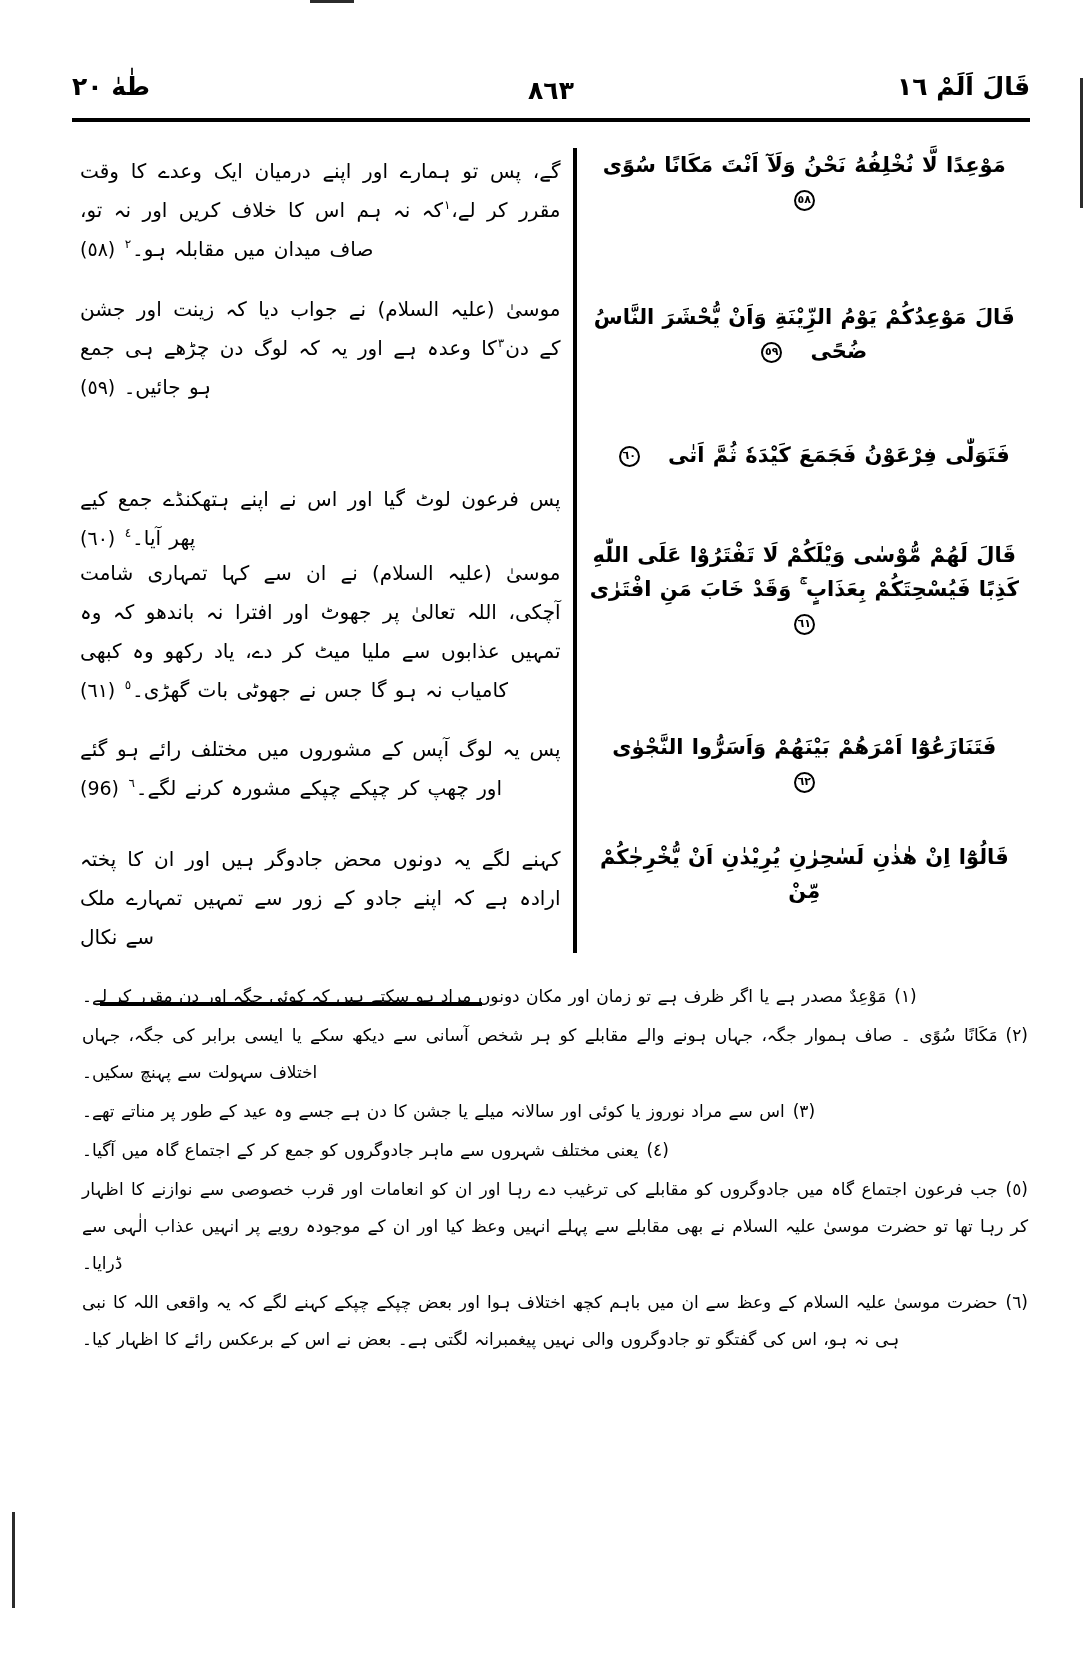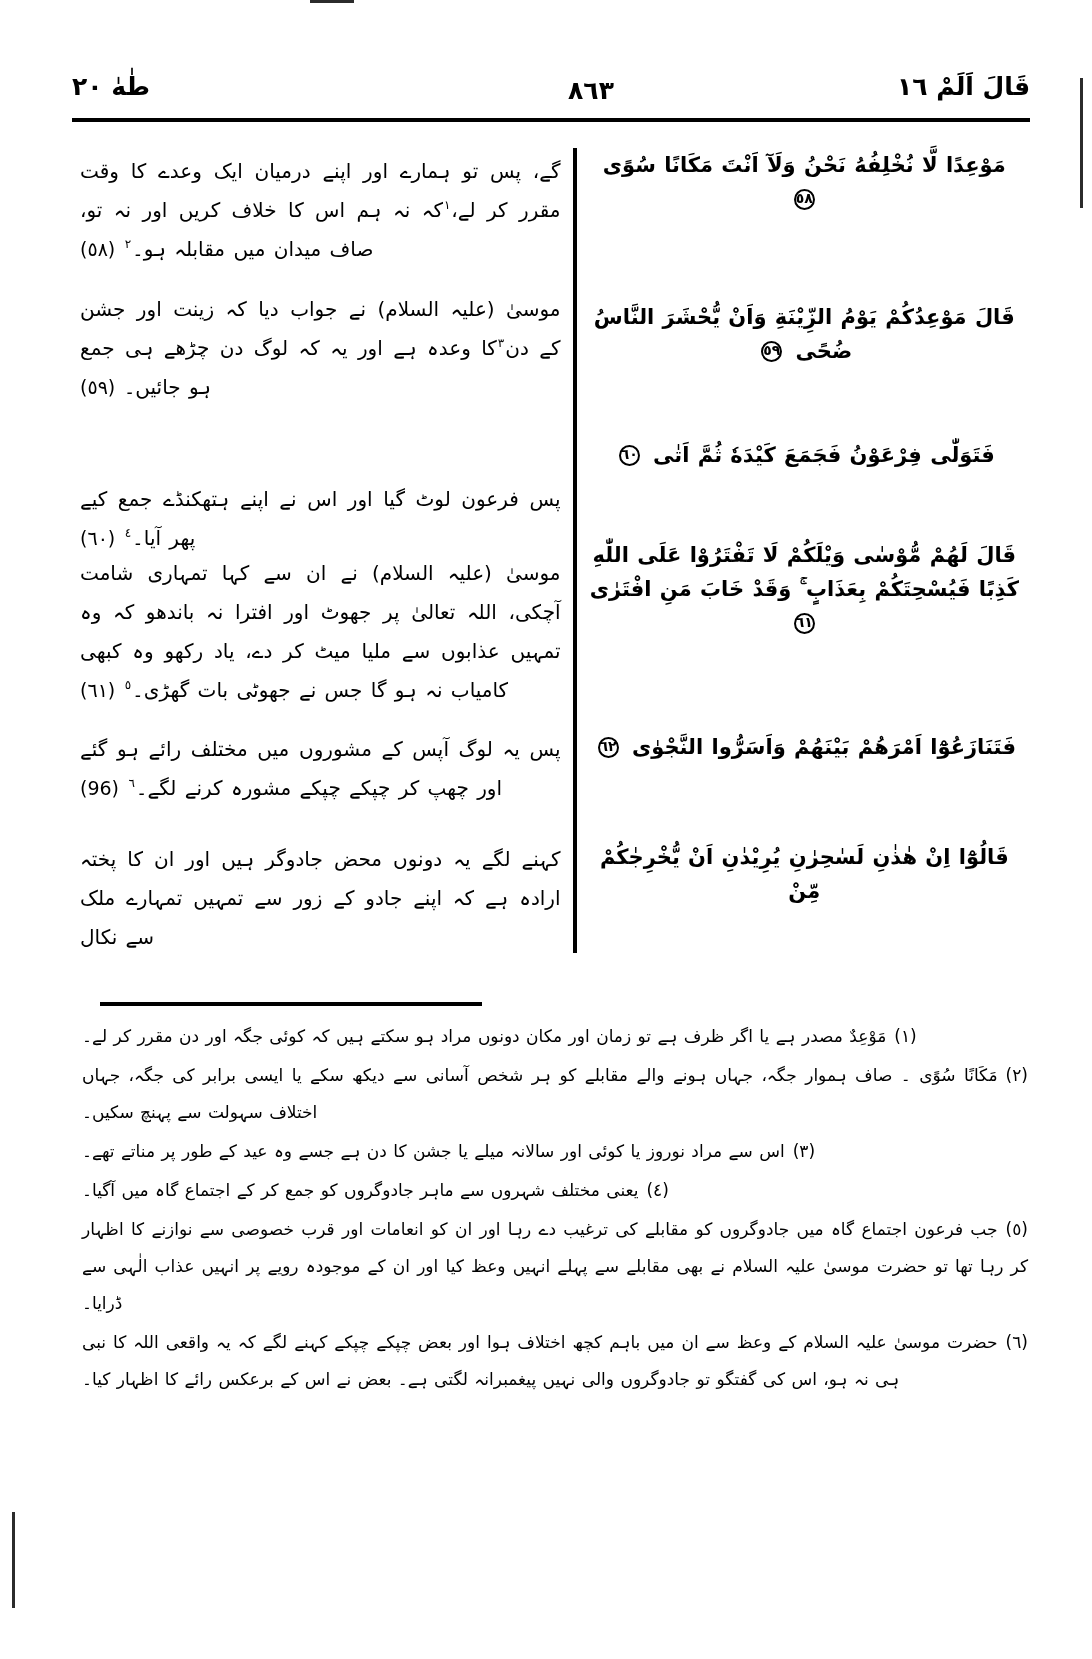--- a/index.html
+++ b/index.html
@@ -44,21 +44,20 @@
     letter-spacing: -1px;
     white-space: nowrap;
   }
   .hdr-page {
     position: absolute;
     left: 50%; top: 4px;
     transform: translateX(-50%);
     font-size: 25px;
     font-weight: 700;
     white-space: nowrap;
-    margin-left: 40px;
   }
   .hdr-surah {
     position: absolute;
     left: 0; top: 0;
     font-size: 25px;
     font-weight: 700;
     letter-spacing: -1px;
     white-space: nowrap;
   }
   .hdr-rule {
@@ -113,24 +112,24 @@
     line-height: 1.62;
     word-spacing: 1px;
   }
   .ayah .ayah-num {
     display: inline-block;
     border: 2px solid #000;
     border-radius: 50%;
     width: 17px;
     height: 17px;
     line-height: 15px;
-    font-size: 14px;
+    font-size: 11px;
     font-weight: 700;
     text-align: center;
-    margin: 0 5px;
+    margin: 0 20px;
     vertical-align: 3px;
   }
 
   
   .urdu-par {
     position: absolute;
     right: 6px;
     left: 2px;
     direction: rtl;
     text-align: justify;
@@ -155,21 +154,21 @@
     position: absolute;
     top: 1002px;
     left: 100px;
     width: 382px;
     height: 4px;
     background: #000;
   }
 
   .footnotes {
     position: absolute;
-    top: 1018px;
+    top: 978px;
     left: 82px;
     right: 64px;
     direction: rtl;
     font-family: "DejaVu Sans", "Liberation Sans", sans-serif;
   }
   .fn-item {
     display: block;
     font-size: 17px;
     line-height: 2.18;
     text-align: justify;

